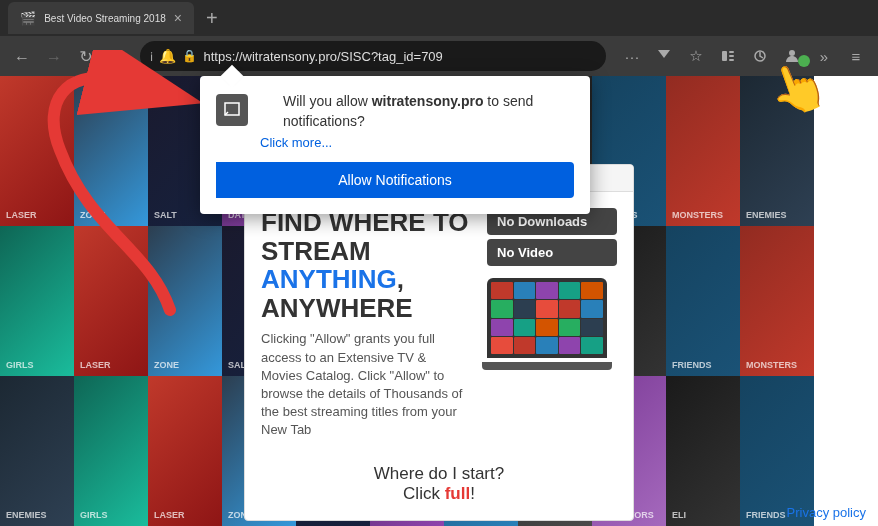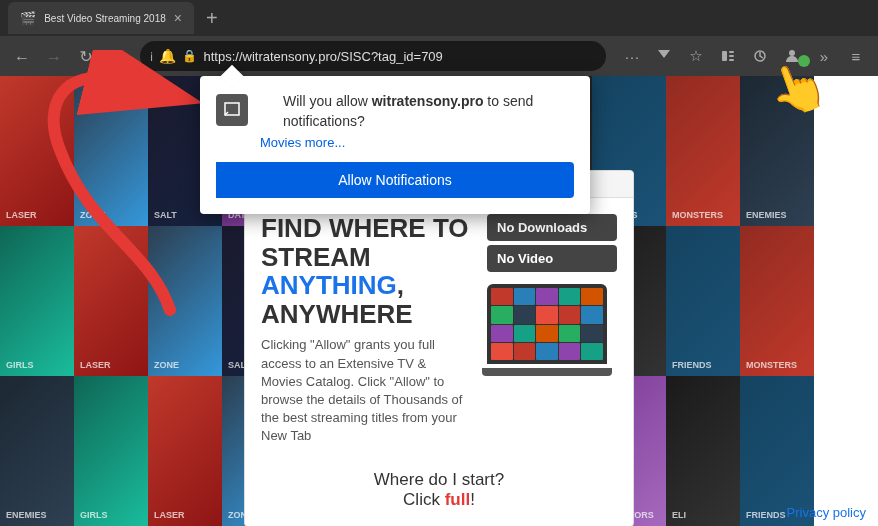--- a/index.html
+++ b/index.html
@@ -258,21 +258,21 @@
       width: 12px;
       height: 12px;
       background: #4caf50;
       border-radius: 50%;
       z-index: 51;
     }
 
     
     .website-message {
       position: absolute;
-      top: 170px;
+      top: 164px;
       left: 50%;
       transform: translateX(-50%);
       width: 390px;
       background: white;
       border: 1px solid #ddd;
       border-radius: 4px;
       z-index: 40;
       overflow: hidden;
     }
     .wm-header {
@@ -566,21 +566,21 @@
     <div class="popup-icon">
       <svg width="20" height="20" viewBox="0 0 20 20">
           <path d="M3 3h14v12H3z" rx="2" fill="none" stroke="white" stroke-width="1.5"></path>
           <path d="M3 15l3-3" stroke="white" stroke-width="1.5"></path>
         </svg>
     </div>
     <div>
       <div class="popup-text">
         <span>Will you allow </span><strong>witratensony.pro</strong><span> to send notifications?</span>
       </div>
-      <a class="popup-learn-more">Movies more...</a>
+      <a class="popup-learn-more">Click more...</a>
     </div>
   </div>
   <div class="popup-actions">
     <button class="btn-allow">Allow Notifications</button>
   </div>
 </div>
 
 <div class="red-arrow">
   <svg width="200" height="280" viewBox="0 0 200 280">
     <defs>

